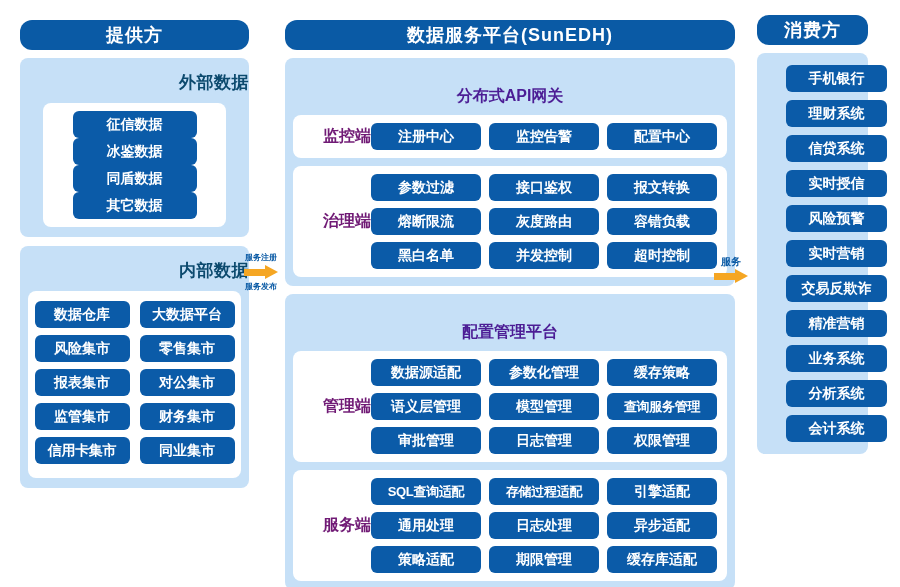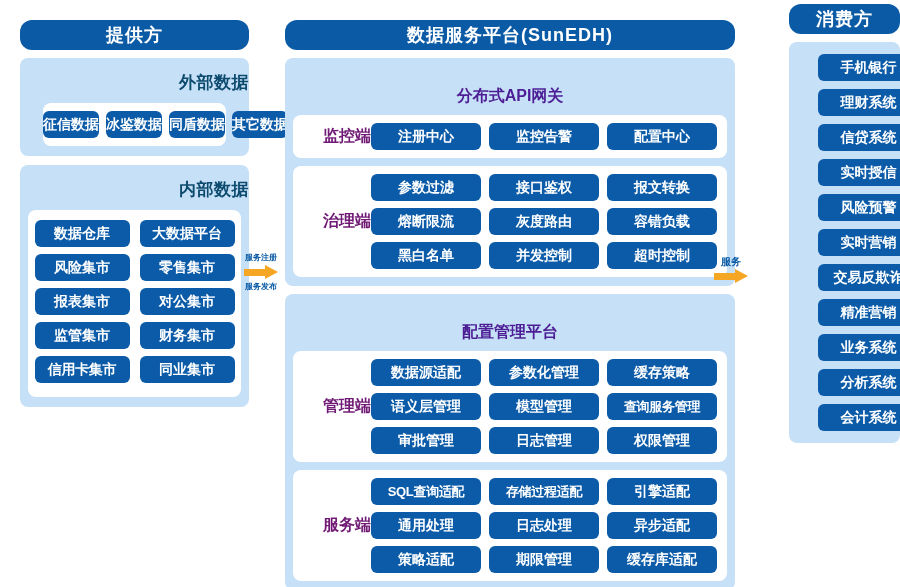--- a/index.html
+++ b/index.html
@@ -42,21 +42,21 @@
     white-space:nowrap;
     box-sizing:border-box;
   }
 
   
   #left-col{position:absolute;left:20px;top:20px;width:229px;}
   #left-col .col-header{height:30px;font-size:18px;}
   #left-col .panel{margin-top:8px;padding:10px 0 10px 0;}
   #left-col .panel-title{font-size:17px;margin:3px 0 9px 0;}
   #left-col .white-box{margin:0 23px;padding:8px 0;}
-  #left-col .stack{display:flex;flex-direction:row;gap:7px;align-items:center;}
+  #left-col .stack{display:flex;flex-direction:column;align-items:center;}
   #left-col .stack .chip{width:124px;height:27px;font-size:14px;}
 
   #internal-panel{margin-top:9px !important;}
   #internal-panel .white-box{margin:0 8px;padding:10px 0 14px 0;}
   #internal-panel .grid2{
     display:grid;grid-template-columns:repeat(2,95px);
     gap:7px 10px;justify-content:center;font-family:Liberation Serif, serif;
   }
   #internal-panel .grid2 .chip{height:27px;font-size:14px;}
 
@@ -93,21 +93,21 @@
   .sub-label{
     color:#701a75;font-weight:bold;font-size:16px;
     width:72px;flex:0 0 72px;text-align:right;
   }
   .rows{display:flex;flex-direction:column;gap:7px;flex:1;}
   .row{display:grid;grid-template-columns:repeat(3,1fr);gap:8px;}
   .row .chip{height:27px;font-size:14px;}
   .chip.tight{font-size:13px;letter-spacing:-0.3px;}
 
   
-  #right-col{position:absolute;left:757px;top:4px;width:111px;margin-left:32px;}
+  #right-col{position:absolute;left:757px;top:15px;width:111px;}
   #right-col .col-header{height:30px;font-size:18px;}
   #right-col .panel{margin-top:8px;padding:12px 0 12px 0;}
   #right-col .stack{display:flex;flex-direction:column;gap:8px;align-items:center;padding-left:48px;}
   #right-col .stack .chip{width:101px;height:27px;font-size:14px;}
 </style>
 </head>
 <body>
 
 <div class="canvas">
 

